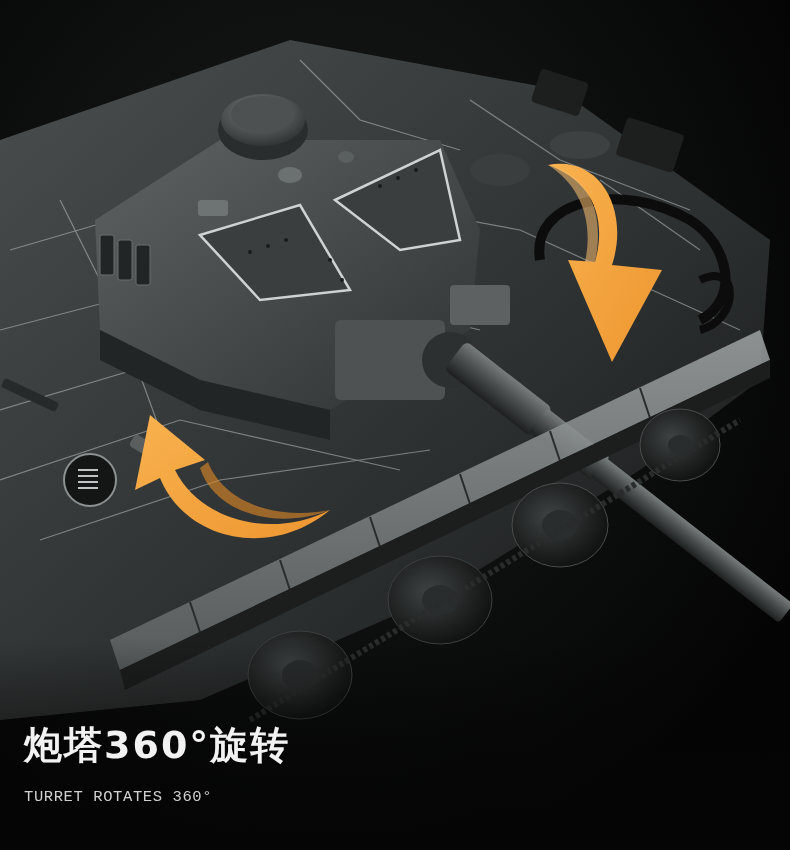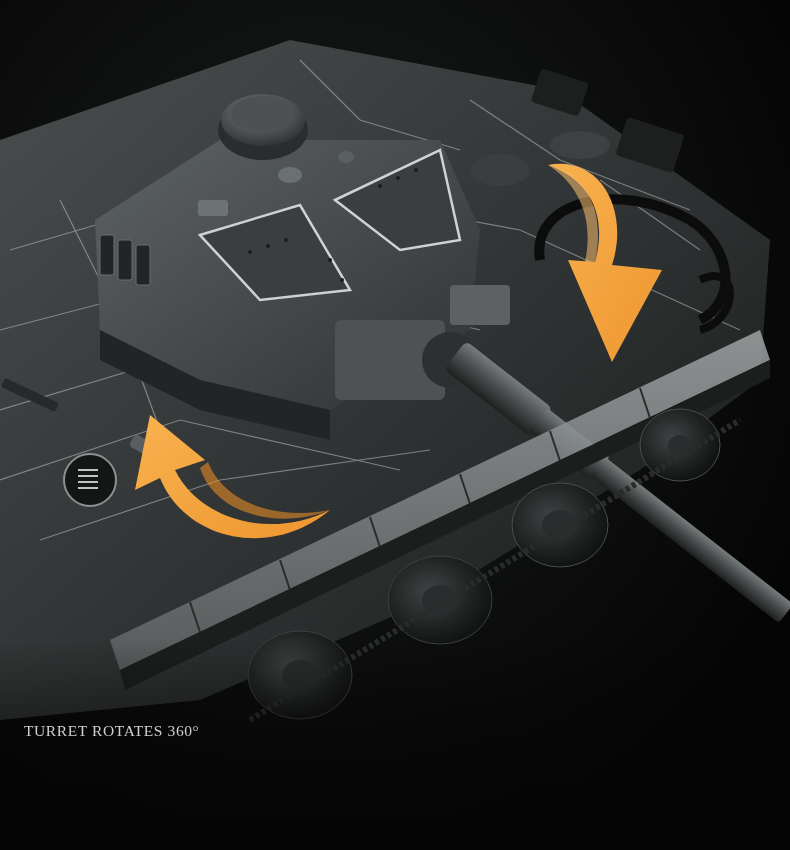--- a/index.html
+++ b/index.html
@@ -1,20 +1,20 @@
 <!DOCTYPE html>
 <html><head>
 <meta charset="utf-8">
 <style>
   html, body { margin: 0; padding: 0; background: #050505; }
   body { width: 790px; height: 850px; overflow: hidden; position: relative; font-family: "DejaVu Sans", sans-serif; }
   #scene { position: absolute; left: 0; top: 0; width: 790px; height: 850px; }
   .caption-block { position: absolute; left: 24px; top: 722px; }
   .title-cn { color: #f2f2f2; font-family: "DejaVu Sans", sans-serif; font-weight: bold; font-size: 38px; letter-spacing: 2px; line-height: 46px; margin: 0; }
-  .subtitle-en { color: #d0d0d0; font-family: Liberation Serif, serif; font-size: 15.5px; letter-spacing: 0.6px; margin-top: 0; font-weight: normal; }
+  .subtitle-en { color: #d0d0d0; font-family: Liberation Mono, monospace; font-size: 15.5px; letter-spacing: 0.6px; margin-top: 20px; font-weight: normal; }
 </style>
 </head>
 <body>
 
 <svg id="scene" viewBox="0 0 790 850" xmlns="http://www.w3.org/2000/svg">
   <defs>
     <radialGradient id="bgGlow" cx="0.4" cy="0.35" r="0.7">
       <stop offset="0" stop-color="#1a1c1c"></stop>
       <stop offset="1" stop-color="#040404"></stop>
     </radialGradient>
@@ -181,14 +181,15 @@
   </g>
   <g>
     <path d="M548,165 C600,155 630,210 612,265 L662,270 L612,362 L568,260 L595,262 C608,215 590,180 548,165 Z" fill="url(#arrowGrad)"></path>
     <path d="M548,165 C590,175 605,215 595,262 L585,262 C594,220 580,185 548,165 Z" fill="#fbc070" opacity="0.55"></path>
   </g>
 
   <rect x="0" y="640" width="790" height="210" fill="url(#fadeBottom)"></rect>
 </svg>
 
 <div class="caption-block">
+  <div class="title-cn">炮塔360°旋转</div>
   <div class="subtitle-en">TURRET ROTATES 360°</div>
 </div>
 
 </body></html>

